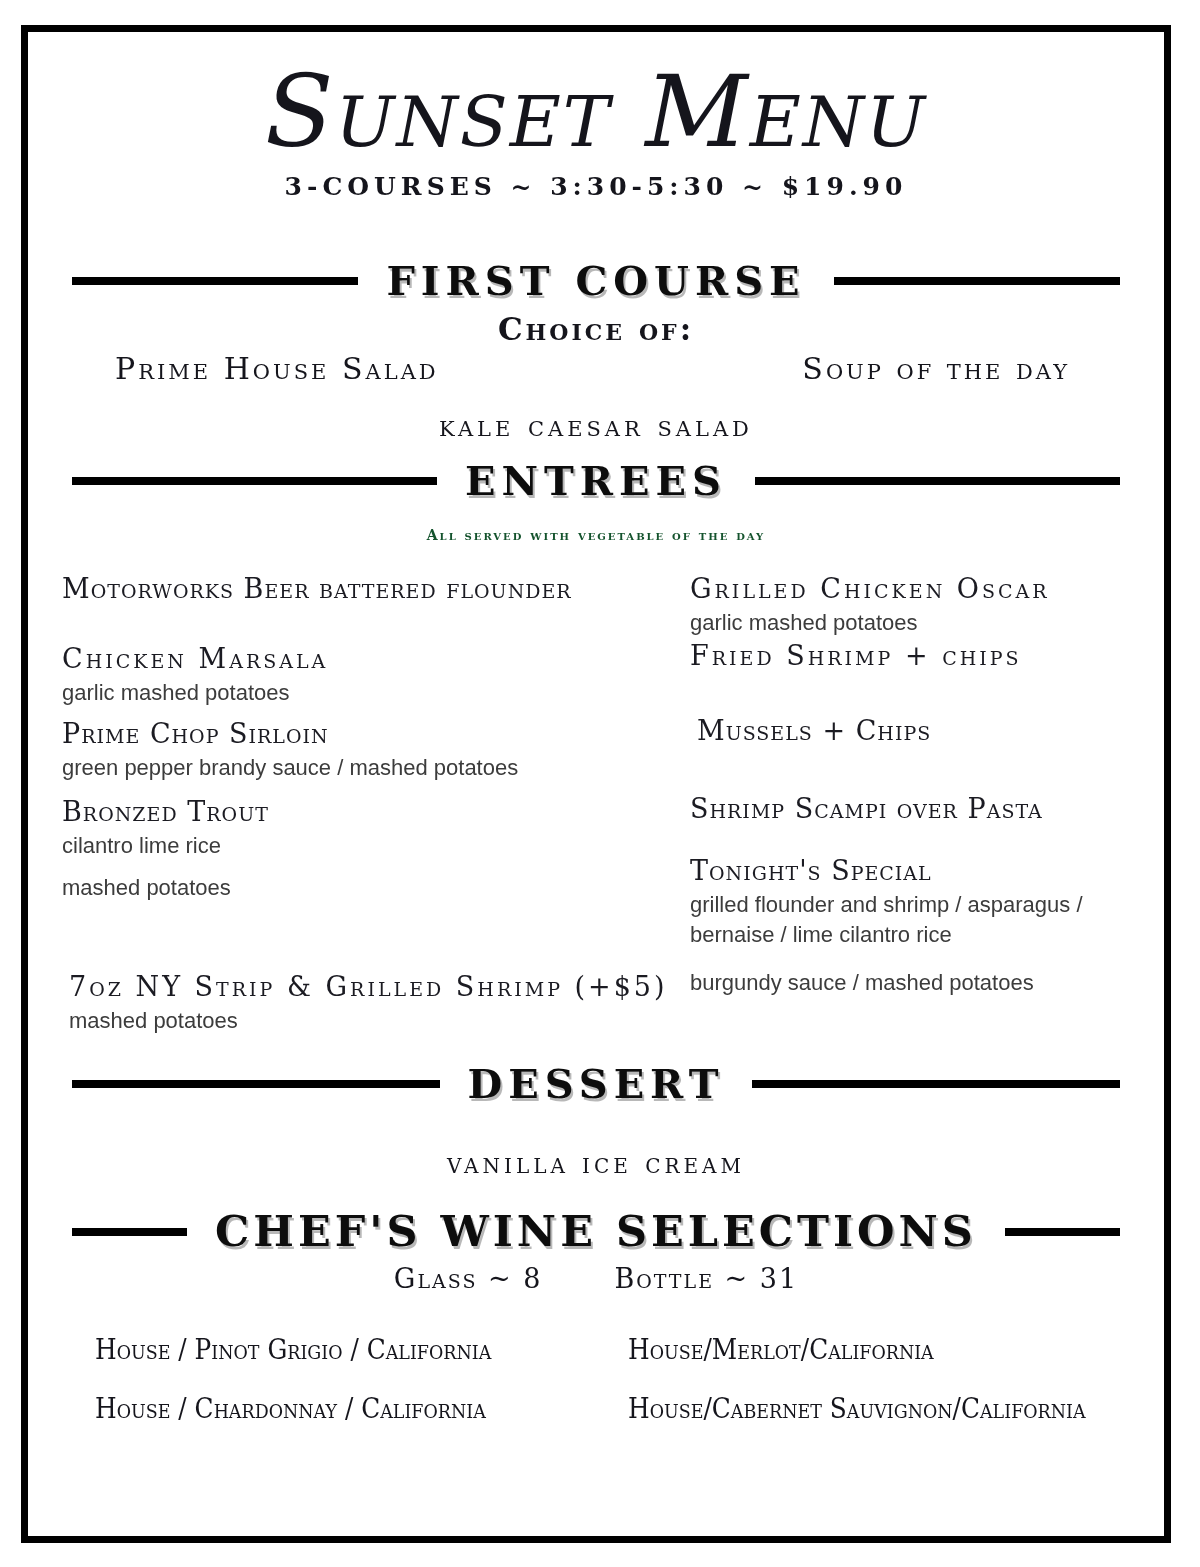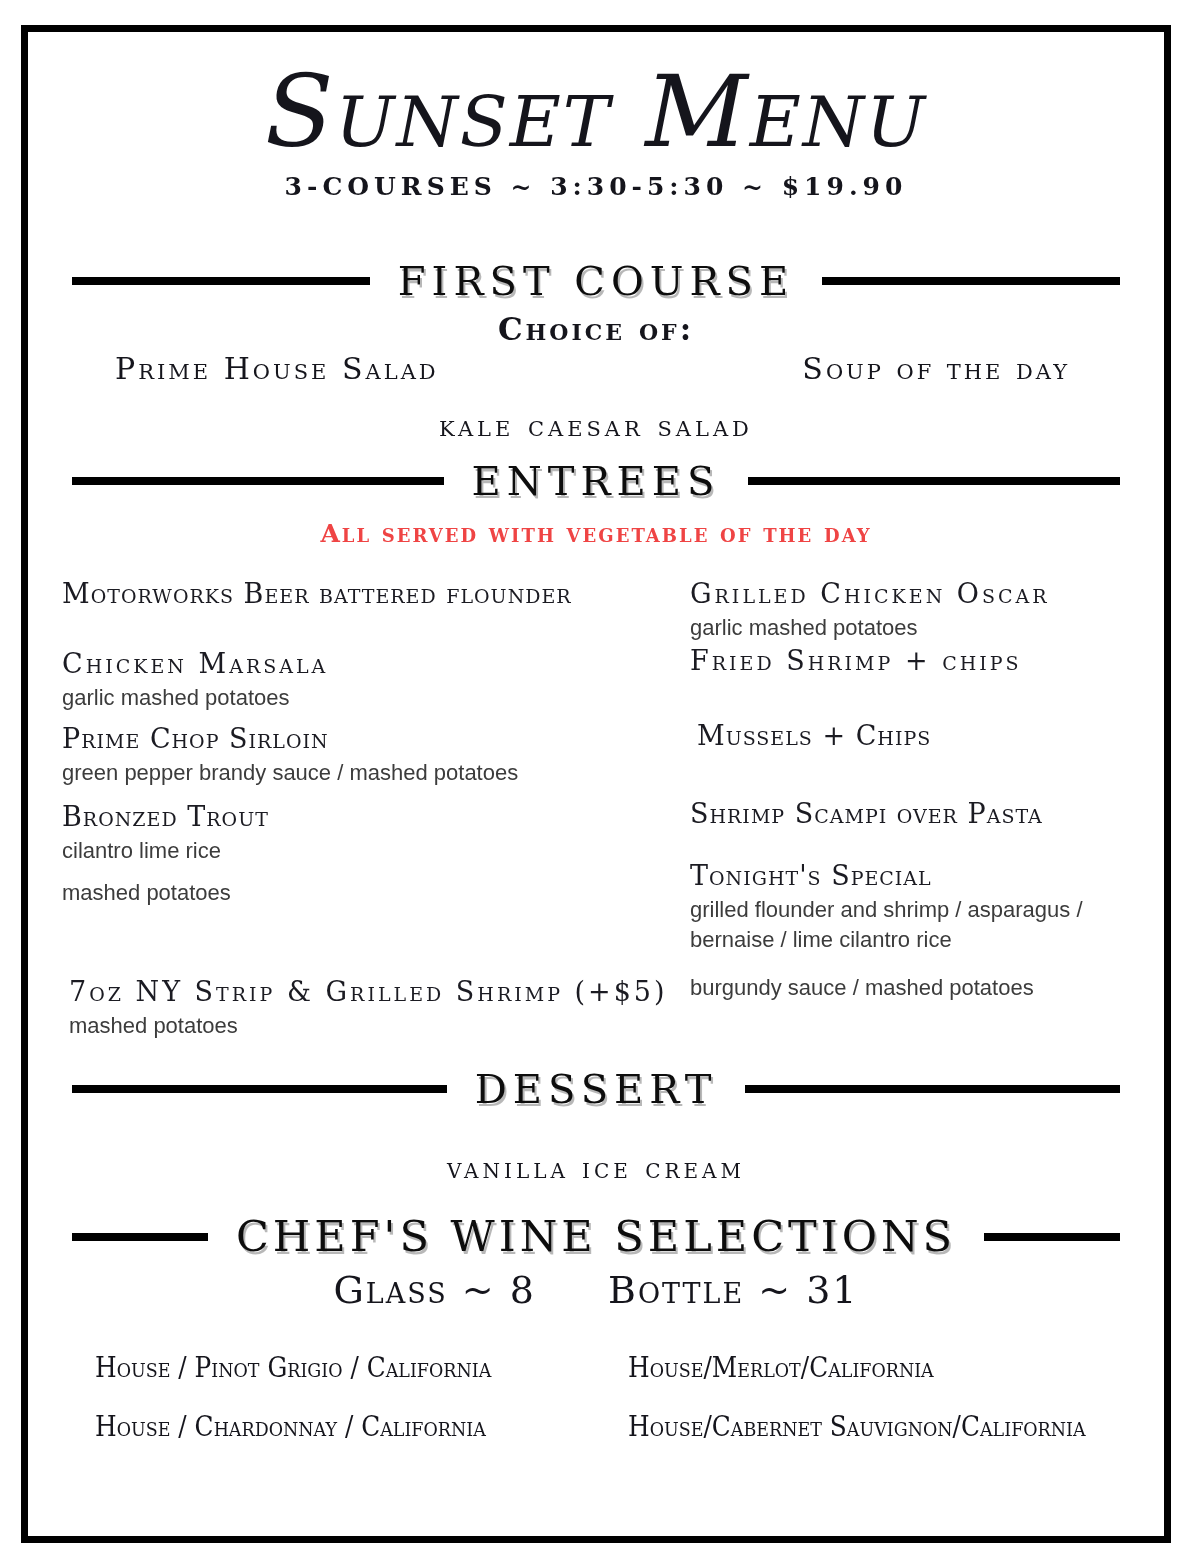--- a/index.html
+++ b/index.html
@@ -58,21 +58,21 @@
     gap: 28px;
     padding: 0 45px;
   }
   .rule-header .rule {
     flex: 1;
     height: 8px;
     background: #000;
   }
   .rule-header .head-text {
     font-family: "DejaVu Serif", serif;
-    font-weight: 400;
+    font-weight: 700;
     font-size: 40px;
     line-height: 1.1;
     letter-spacing: 6px;
     color: #0d0d0d;
     white-space: nowrap;
     text-shadow: 2px 3px 0 rgba(0,0,0,0.28);
   }
   .hdr-first { margin-top: 58px; }
   .hdr-entrees { margin-top: 16px; }
   .hdr-dessert { margin-top: 26px; }
@@ -103,26 +103,26 @@
   .fc-center {
     margin-top: 22px;
     font-variant: small-caps;
     font-size: 30px;
     letter-spacing: 4px;
     color: #15151c;
   }
 
   
   .entrees-note {
-    margin-top: 16px;
+    margin-top: 24px;
     font-variant: small-caps;
     font-weight: 600;
-    font-size: 25px;
+    font-size: 14px;
     letter-spacing: 2px;
-    color: #ef4444;
+    color: #14532d;
   }
   .entrees-grid {
     display: grid;
     grid-template-columns: 628px 1fr;
     padding: 0 30px 0 35px;
     margin-top: 30px;
     text-align: left;
   }
   .m-item { display: block; }
   .m-item-title {
@@ -163,21 +163,21 @@
     color: #15151c;
   }
 
   
   .wine-prices {
     display: flex;
     justify-content: center;
     gap: 72px;
     margin-top: 8px;
     font-variant: small-caps;
-    font-size: 38px;
+    font-size: 27px;
     letter-spacing: 2px;
     color: #15151c;
   }
   .wine-grid {
     display: grid;
     grid-template-columns: 533px 1fr;
     row-gap: 28px;
     padding: 0 40px 0 68px;
     margin-top: 40px;
     text-align: left;

